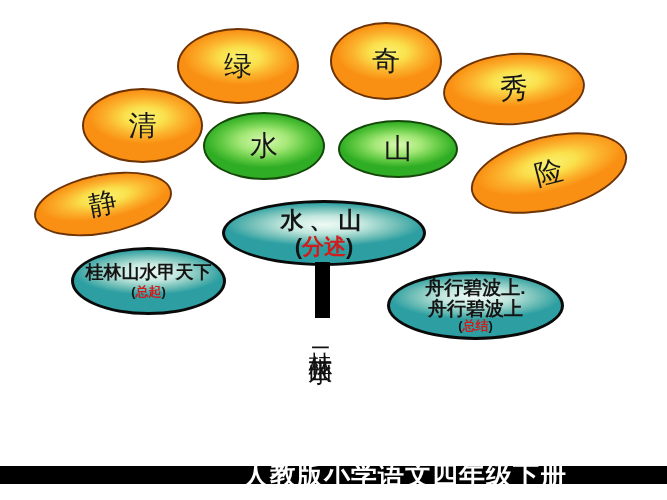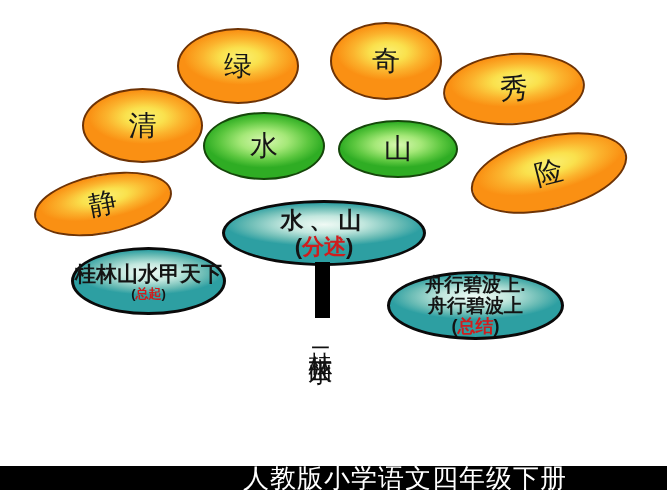--- a/index.html
+++ b/index.html
@@ -37,38 +37,38 @@
   #b-shan{left:338px;top:120px;width:120px;height:58px;}
 
   
   #n-center{left:222px;top:200px;width:204px;height:66px;}
   #n-left  {left:71px; top:247px;width:155px;height:68px;}
   #n-right {left:387px;top:271px;width:177px;height:69px;}
 
   .node-text{color:#141414;font-weight:bold;}
   #n-center .nl1{font-size:23px;letter-spacing:6px;line-height:1.15;}
   #n-center .nl2{font-size:22px;line-height:1.15;}
-  #n-left  .nl1{font-size:21px;line-height:1.2;}
+  #n-left  .nl1{font-size:18px;line-height:1.2;}
   #n-left  .nl2{font-size:13px;line-height:1.2;}
   #n-right .nl1{font-size:19px;line-height:1.12;}
   #n-right .nl2{font-size:19px;line-height:1.12;}
-  #n-right .nl3{font-size:18px;line-height:1.15;}
+  #n-right .nl3{font-size:13px;line-height:1.15;}
   .red{color:#cf1d1d;}
 
   .trunk{
     position:absolute;left:315px;top:262px;width:15px;height:56px;background:#000;
   }
   .trunk-label{
     position:absolute;left:307px;top:330px;
     writing-mode:vertical-rl;text-orientation:upright;
     font-size:24px;letter-spacing:3px;color:#111;line-height:1.15;
   }
   .footer{
-    position:absolute;left:0;top:466px;width:667px;height:24px;background:#000;
-    display:flex;align-items:center;
+    position:absolute;left:0;top:466px;width:667px;height:18px;background:#000;
+    display:flex;align-items:center;font-weight:bold;
   }
   .footer-text{
     margin-left:243px;font-size:26px;color:#ffffff;letter-spacing:1px;white-space:nowrap;
   }
 </style>
 </head>
 <body>
 
 <div class="stage">
 

